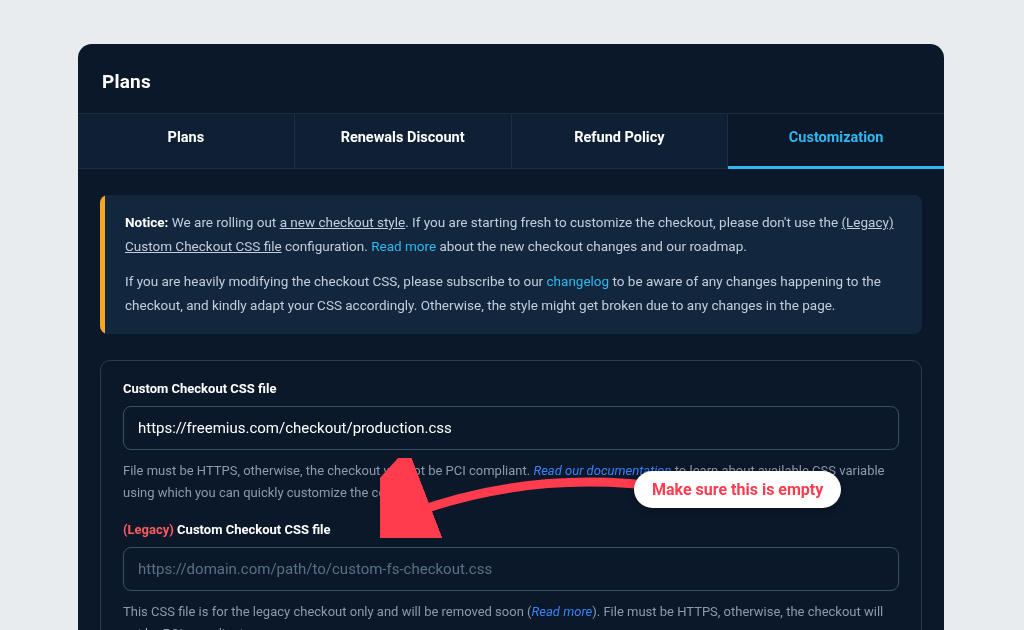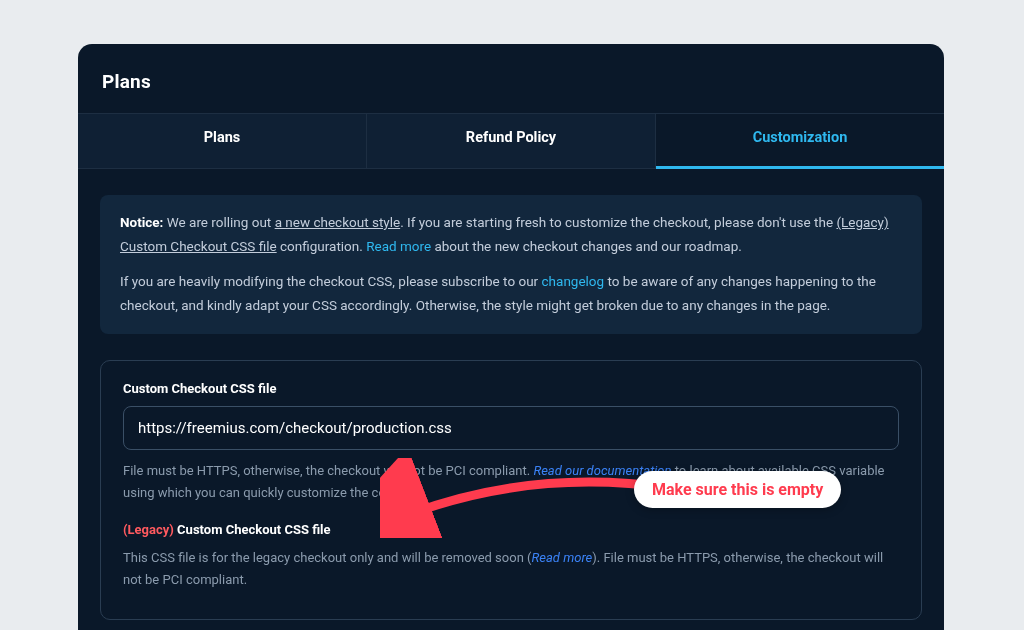--- a/index.html
+++ b/index.html
@@ -56,21 +56,20 @@
   }
   .content {
     padding: 26px 22px 0 22px;
   }
   .notice {
     background: #12273d;
     border-radius: 8px;
     display: flex;
     overflow: hidden;
     margin-bottom: 26px;
-    flex-direction: column;
   }
   .notice-bar {
     width: 5px;
     background: #f5a623;
     flex-shrink: 0;
   }
   .notice-body {
     padding: 16px 20px;
     font-size: 13.5px;
     line-height: 1.75;
@@ -140,20 +139,21 @@
 </head>
 <body>
 
 <div class="panel">
   <div class="header">
     <h1>Plans</h1>
   </div>
 
   <div class="tabs">
     <div class="tab">Plans</div>
+    <div class="tab">Renewals Discount</div>
     <div class="tab">Refund Policy</div>
     <div class="tab active">Customization</div>
   </div>
 
   <div class="content">
 
     <div class="notice">
       <div class="notice-bar"></div>
       <div class="notice-body">
         <p>
@@ -172,20 +172,21 @@
         <input class="text-input" type="text" value="https://freemius.com/checkout/production.css" style="">
         <div class="helper">
           <span>File must be HTTPS, otherwise, the checkout will not be PCI compliant. </span><span class="link">Read our documentation</span><span> to learn about available CSS variable using which you can quickly customize the colors.</span>
         </div>
       </div>
 
       <div class="field">
         <label class="field-label">
           <span class="legacy-tag">(Legacy)</span><span> Custom Checkout CSS file</span>
         </label>
+        <input class="text-input" type="text" placeholder="https://domain.com/path/to/custom-fs-checkout.css" style="">
         <div class="helper">
           <span>This CSS file is for the legacy checkout only and will be removed soon (</span><span class="link">Read more</span><span>). File must be HTTPS, otherwise, the checkout will not be PCI compliant.</span>
         </div>
       </div>
 
     </div>
   </div>
 </div>
 
 <div class="annotation-pill">Make sure this is empty</div>

